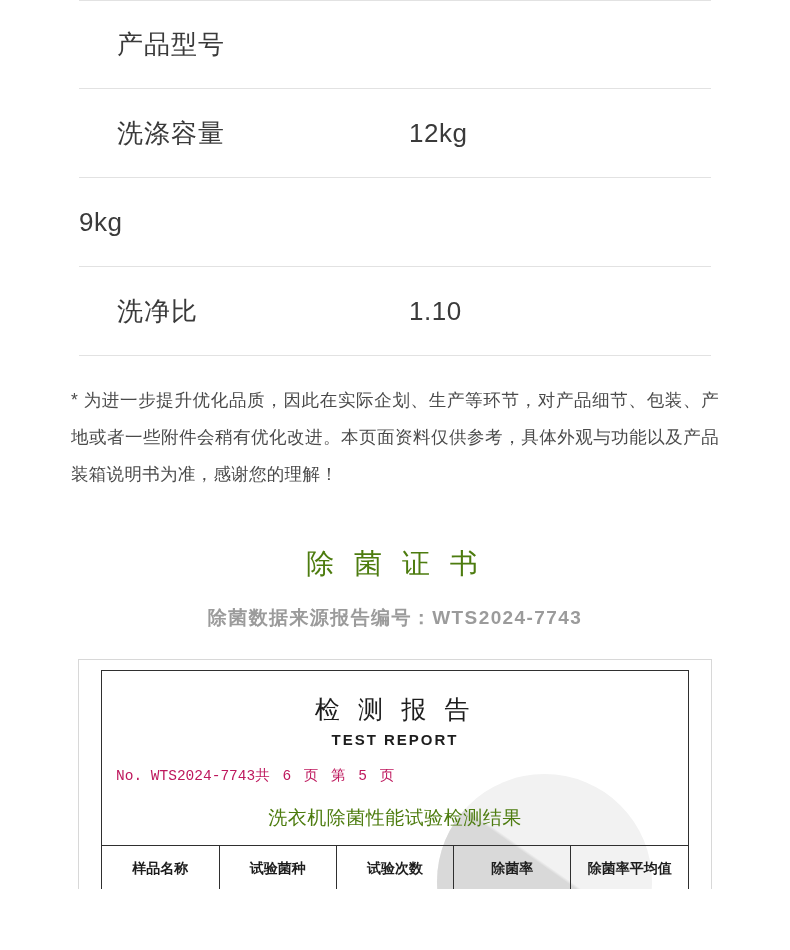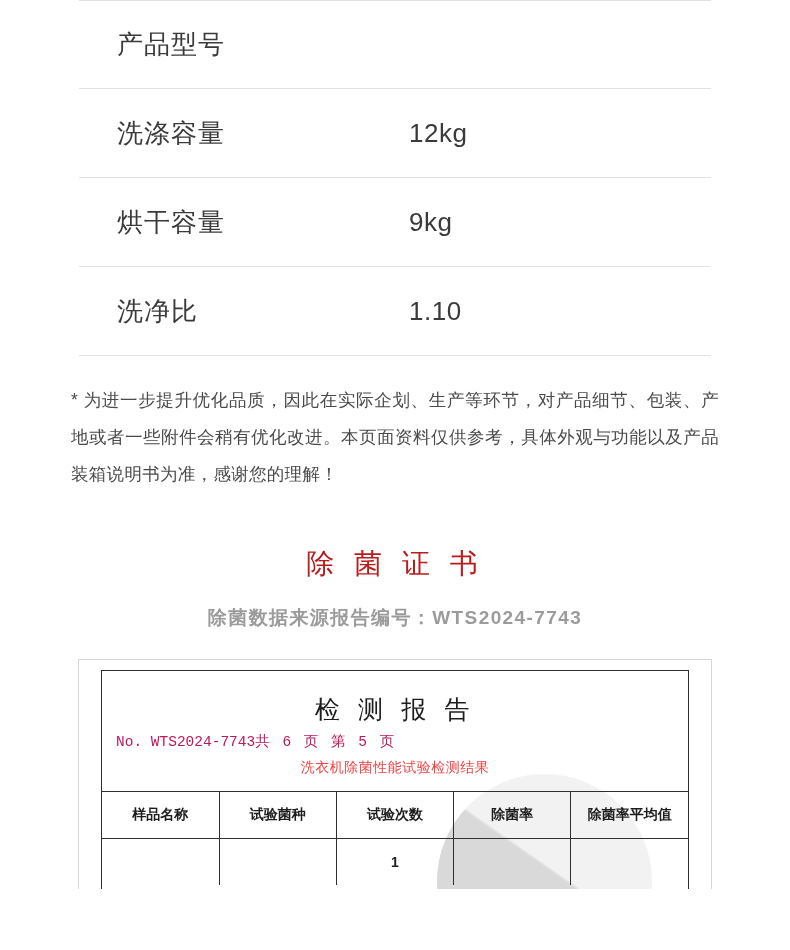--- a/index.html
+++ b/index.html
@@ -58,21 +58,21 @@
     font-weight: 300;
     letter-spacing: 0.3px;
     text-align: justify;
   }
 
   
   .cert-heading {
     text-align: center;
     font-size: 28px;
     letter-spacing: 6px;
-    color: #b91c1c;
+    color: #4d7c0f;
     margin-top: 52px;
     font-weight: 500;
   }
   .cert-subheading {
     text-align: center;
     font-size: 19px;
     letter-spacing: 1.4px;
     color: #9b9b9b;
     margin-top: 22px;
     font-weight: 700;
@@ -121,26 +121,27 @@
     display: flex;
     align-items: baseline;
     margin-top: 6px;
     padding: 0 14px;
     font-size: 14.5px;
     color: #be185d;
     font-family: Liberation Mono, monospace;
   }
   .report-meta .pages {
     letter-spacing: 2px;
+    margin-top: 12px;
   }
   .report-sub {
     text-align: center;
-    font-size: 14px;
-    color: #ef4444;
-    margin-top: 8px;
+    font-size: 19px;
+    color: #4d7c0f;
+    margin-top: 20px;
     letter-spacing: 0.5px;
   }
   .report-table {
     margin-top: 14px;
     width: 100%;
     border-collapse: collapse;
     table-layout: fixed;
   }
   .report-table th, .report-table td {
     border: 1px solid #2f2f2f;
@@ -194,21 +195,20 @@
   <div class="spec-row">
     <div class="spec-label">产品型号</div>
   </div>
 
   <div class="spec-row">
     <div class="spec-label">洗涤容量</div>
     <div class="spec-value">12kg</div>
   </div>
 
   <div class="spec-row">
-    <div class="spec-label">烘干容量</div>
     <div class="spec-value">9kg</div>
   </div>
 
   <div class="spec-row">
     <div class="spec-label">洗净比</div>
     <div class="spec-value">1.10</div>
   </div>
 
 </div>
 
@@ -216,20 +216,21 @@
 
 <div class="cert-heading">除 菌 证 书</div>
 <div class="cert-subheading">除菌数据来源报告编号：WTS2024-7743</div>
 
 <div class="report-wrap">
   <div class="report-inner">
     <div class="watermark"></div>
     <div class="watermark-wedge"></div>
     <div class="report-content">
       <div class="report-title">检 测 报 告</div>
+      <div class="report-title-en">TEST REPORT</div>
       <div class="report-meta">
         <div>No. WTS2024-7743</div>
         <div class="pages">共 6 页 第 5 页</div>
       </div>
       <div class="report-sub">洗衣机除菌性能试验检测结果</div>
       <table class="report-table">
         <tbody>
             <tr>
           <th>样品名称</th>
           <th>试验菌种</th>

